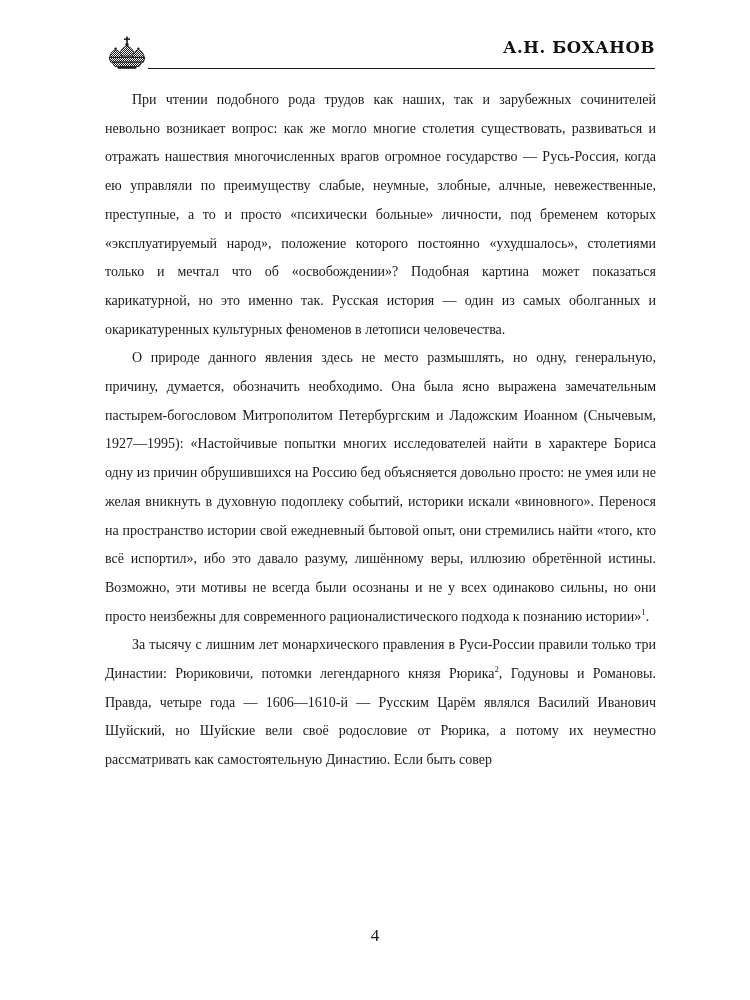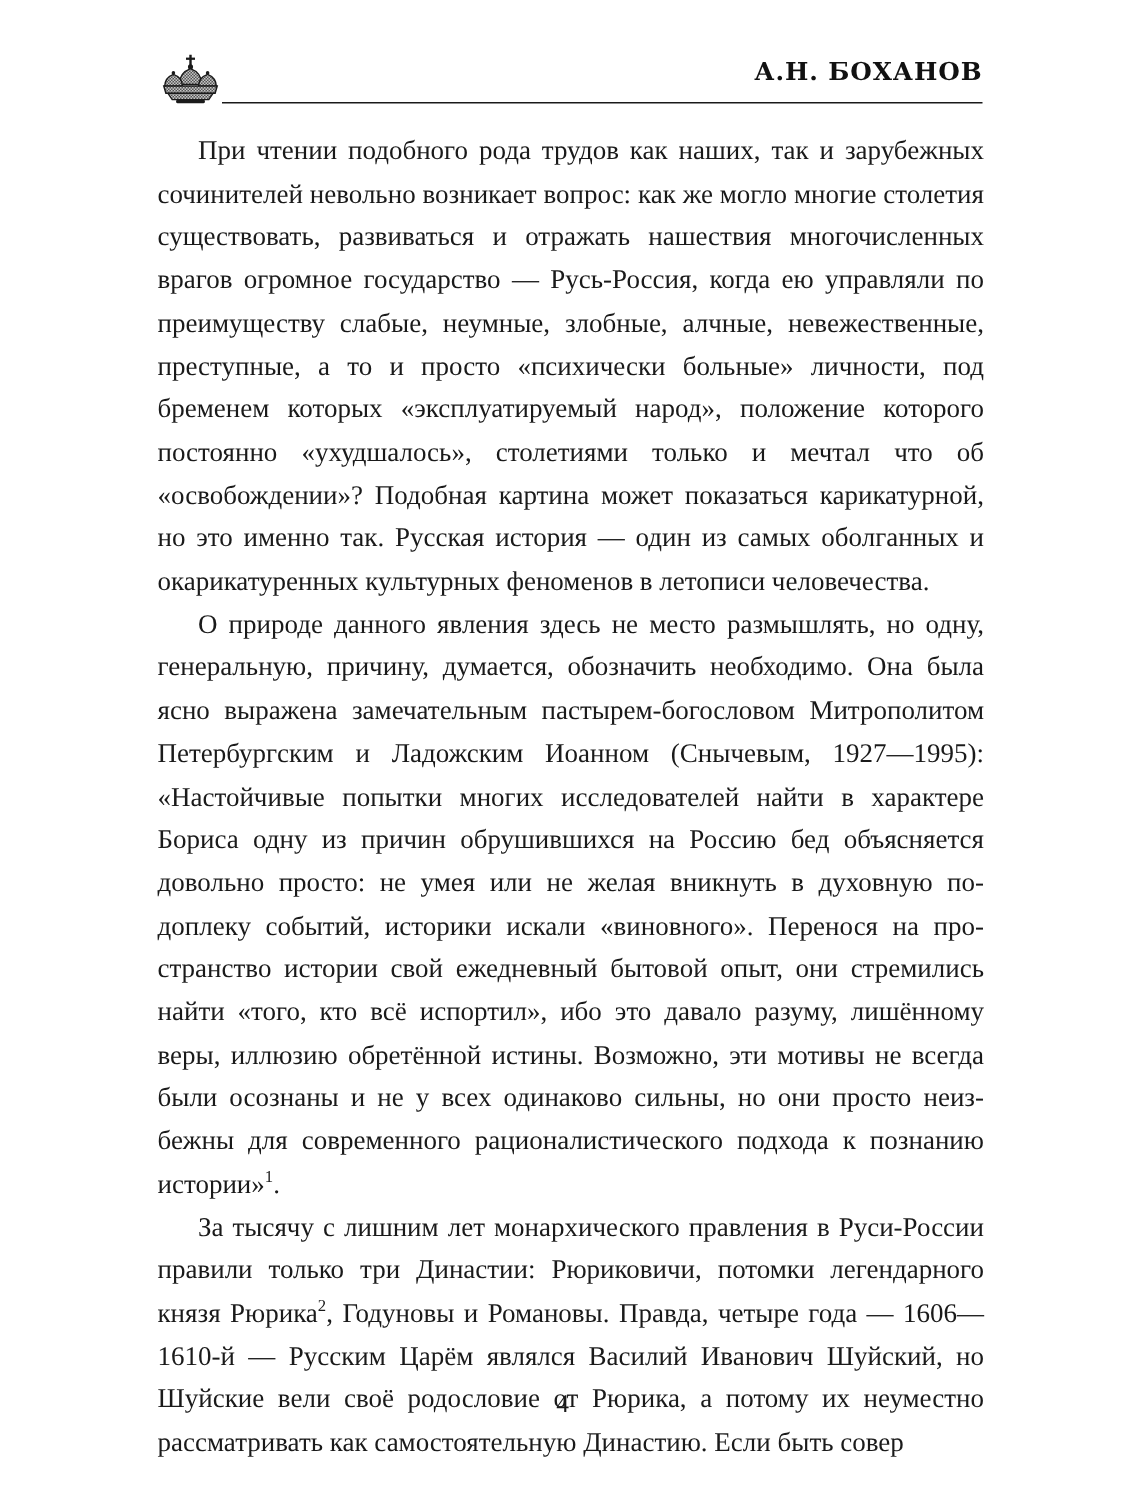--- a/index.html
+++ b/index.html
@@ -68,21 +68,21 @@
   
   .textblock {
     position: absolute;
     left: 105px;
     top: 86px;
     width: 551px;
   }
 
   .textblock p {
     margin: 0;
-    font-size: 18px;
+    font-size: 14px;
     line-height: 28.7px;
     text-align: justify;
     text-justify: inter-word;
     text-indent: 27px;
     hyphens: manual;
     -webkit-hyphens: manual;
     color: #1a1a1a;
   }
 
   

